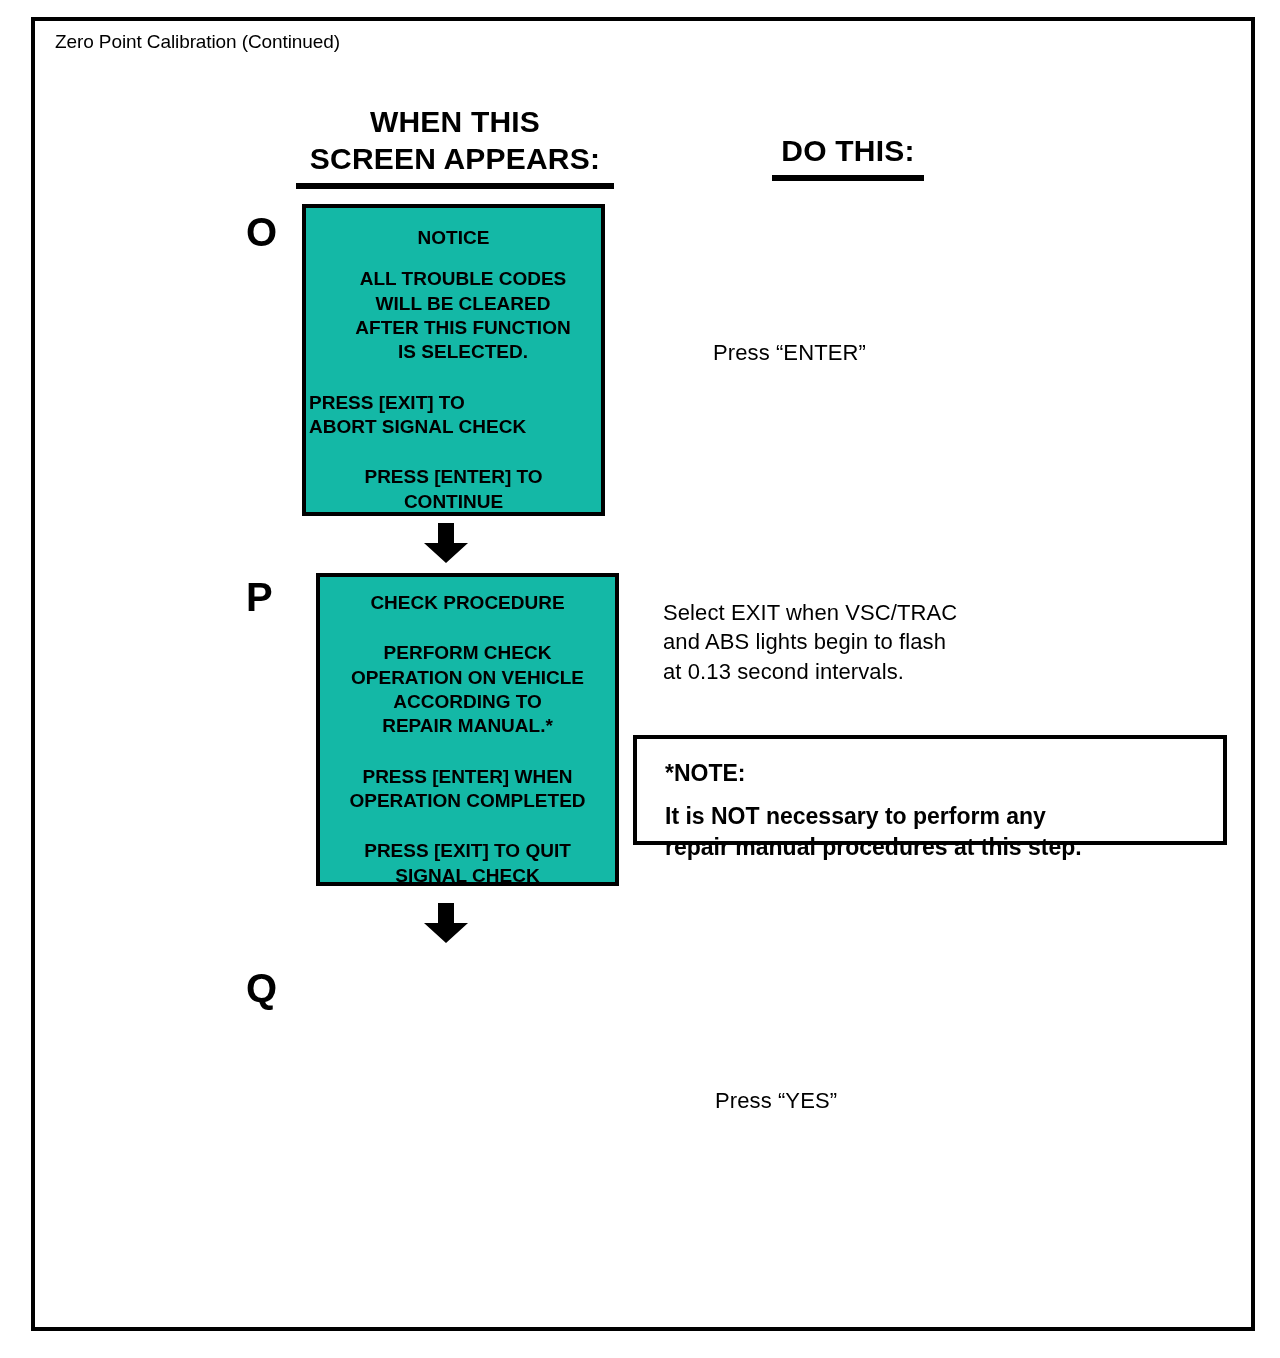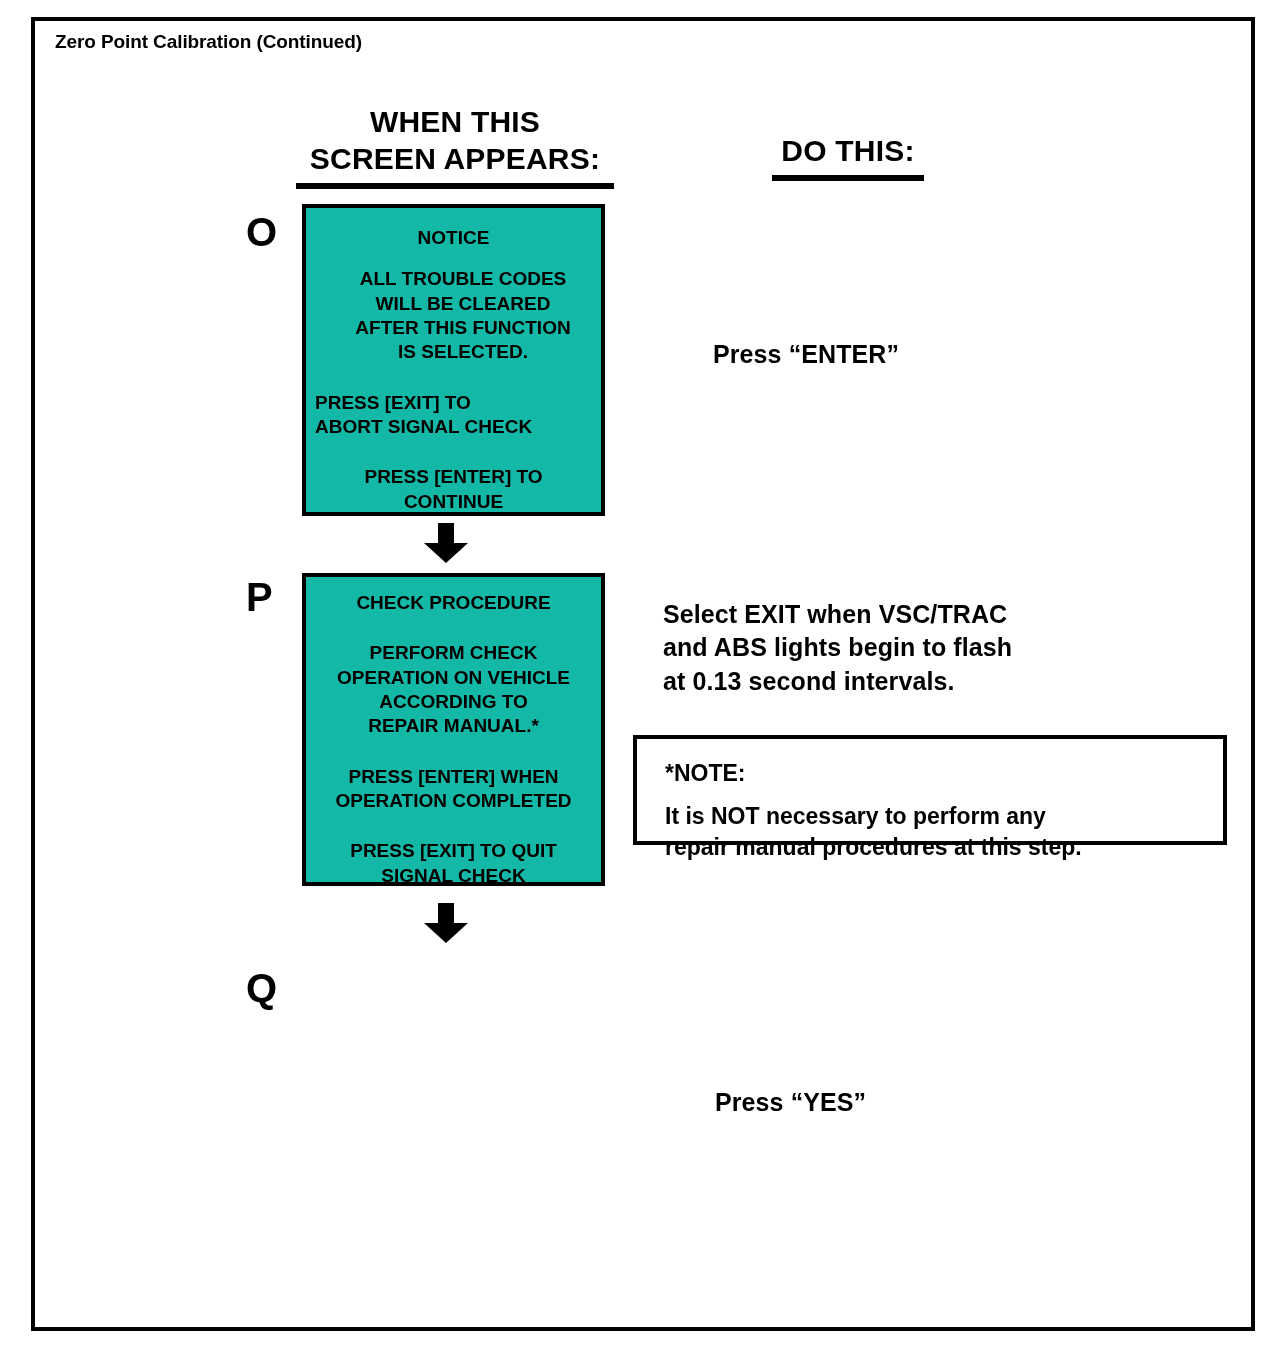--- a/index.html
+++ b/index.html
@@ -29,21 +29,21 @@
     height: 1314px;
     border: 4px solid #000000;
     box-sizing: border-box;
   }
   
   .doc-title {
     position: absolute;
     left: 55px;
     top: 31px;
     font-size: 19px;
-    font-weight: bold;
+    font-weight: normal;
     letter-spacing: -0.1px;
     white-space: nowrap;
   }
   
   .col-head {
     position: absolute;
     text-align: center;
     font-size: 30px;
     font-weight: bold;
     line-height: 1.23;
@@ -107,22 +107,22 @@
   }
   
   .arrow-down {
     position: absolute;
     width: 44px;
     height: 40px;
   }
   
   .instruction {
     position: absolute;
-    font-size: 25px;
-    font-weight: bold;
+    font-size: 22px;
+    font-weight: normal;
     line-height: 1.33;
     letter-spacing: 0.1px;
   }
   
   .note-box {
     position: absolute;
     left: 633px;
     top: 735px;
     width: 594px;
     height: 110px;
@@ -170,38 +170,38 @@
   <div class="step-letter" style="left:246px; top:212px;">O</div>
 
   <div class="screen-box" style="left:302px; top:204px; width:303px; height:312px; padding-top:18px;">
     <div class="scr-line">NOTICE</div>
     <div class="scr-gap"></div>
     <div class="scr-line" style="text-align:center; padding-left:19px;">ALL TROUBLE CODES
 WILL BE CLEARED
 AFTER THIS FUNCTION
 IS SELECTED.</div>
     <div class="scr-gap big"></div>
-    <div class="scr-line" style="text-align:left; padding-left:9px;">PRESS [EXIT] TO
+    <div class="scr-line" style="text-align:left; padding-left:3px;">PRESS [EXIT] TO
 ABORT SIGNAL CHECK</div>
     <div class="scr-gap big"></div>
     <div class="scr-line">PRESS [ENTER] TO
 CONTINUE</div>
   </div>
 
   <div class="instruction" style="left:713px; top:338px;">Press “ENTER”</div>
 
   <div class="arrow-down" style="left:424px; top:523px;">
     <svg width="44" height="40" viewBox="0 0 44 40" aria-hidden="true">
       <polygon points="14,0 30,0 30,20 44,20 22,40 0,20 14,20" fill="#000000"></polygon>
     </svg>
   </div>
 
   <div class="step-letter" style="left:246px; top:577px;">P</div>
 
-  <div class="screen-box" style="left:302px; top:573px; width:303px; height:313px; padding-top:14px;">
+  <div class="screen-box" style="left:316px; top:573px; width:303px; height:313px; padding-top:14px;">
     <div class="scr-line">CHECK PROCEDURE</div>
     <div class="scr-gap big"></div>
     <div class="scr-line">PERFORM CHECK
 OPERATION ON VEHICLE
 ACCORDING TO
 REPAIR MANUAL.*</div>
     <div class="scr-gap big"></div>
     <div class="scr-line">PRESS [ENTER] WHEN
 OPERATION COMPLETED</div>
     <div class="scr-gap big"></div>

